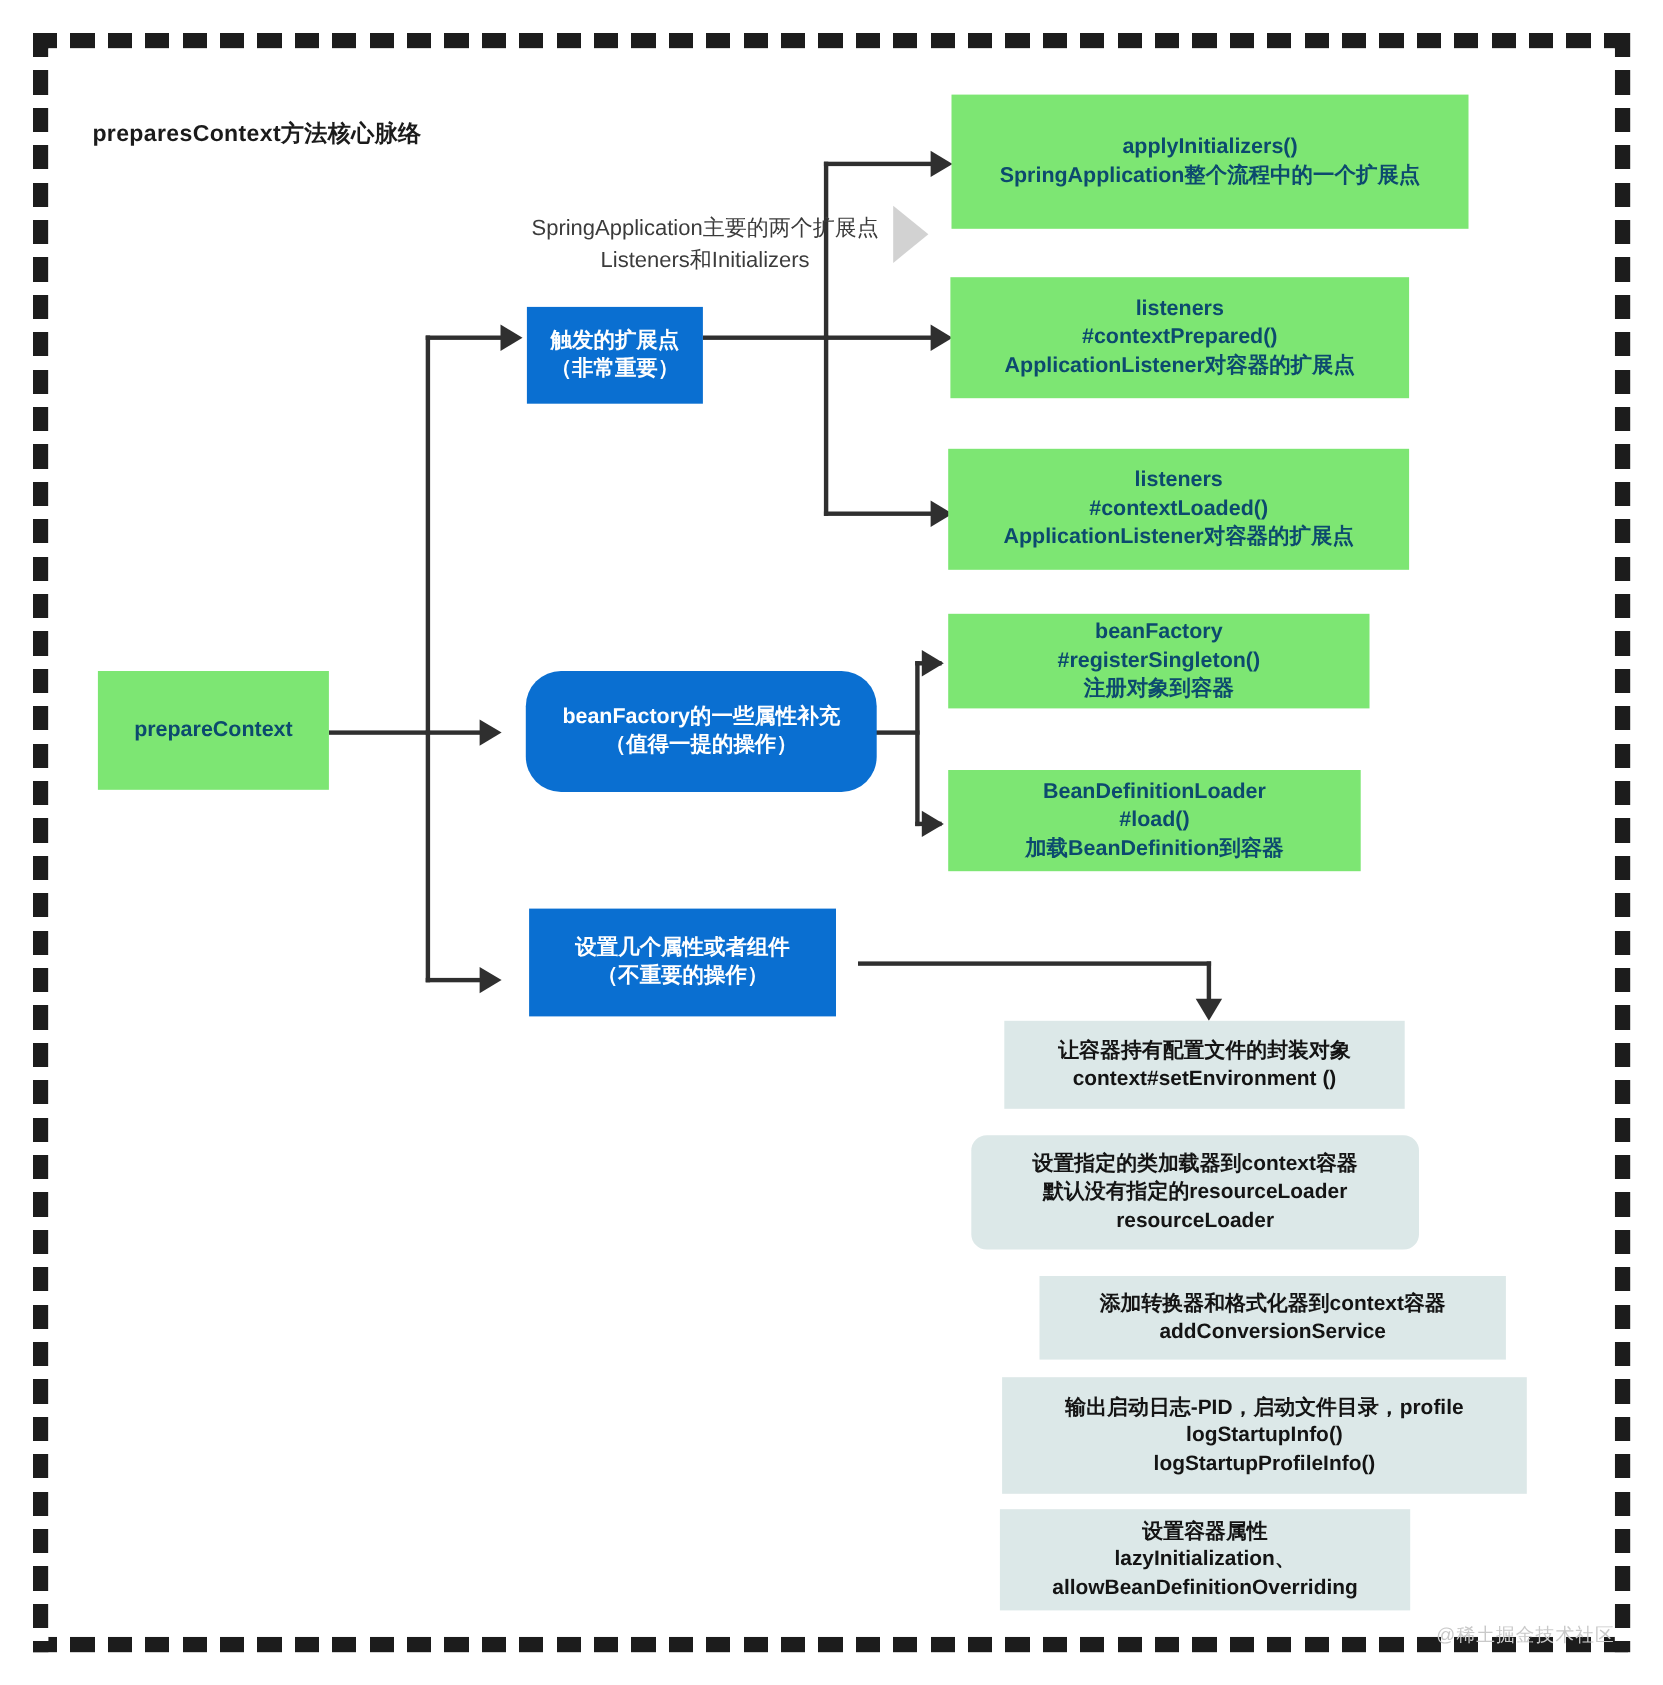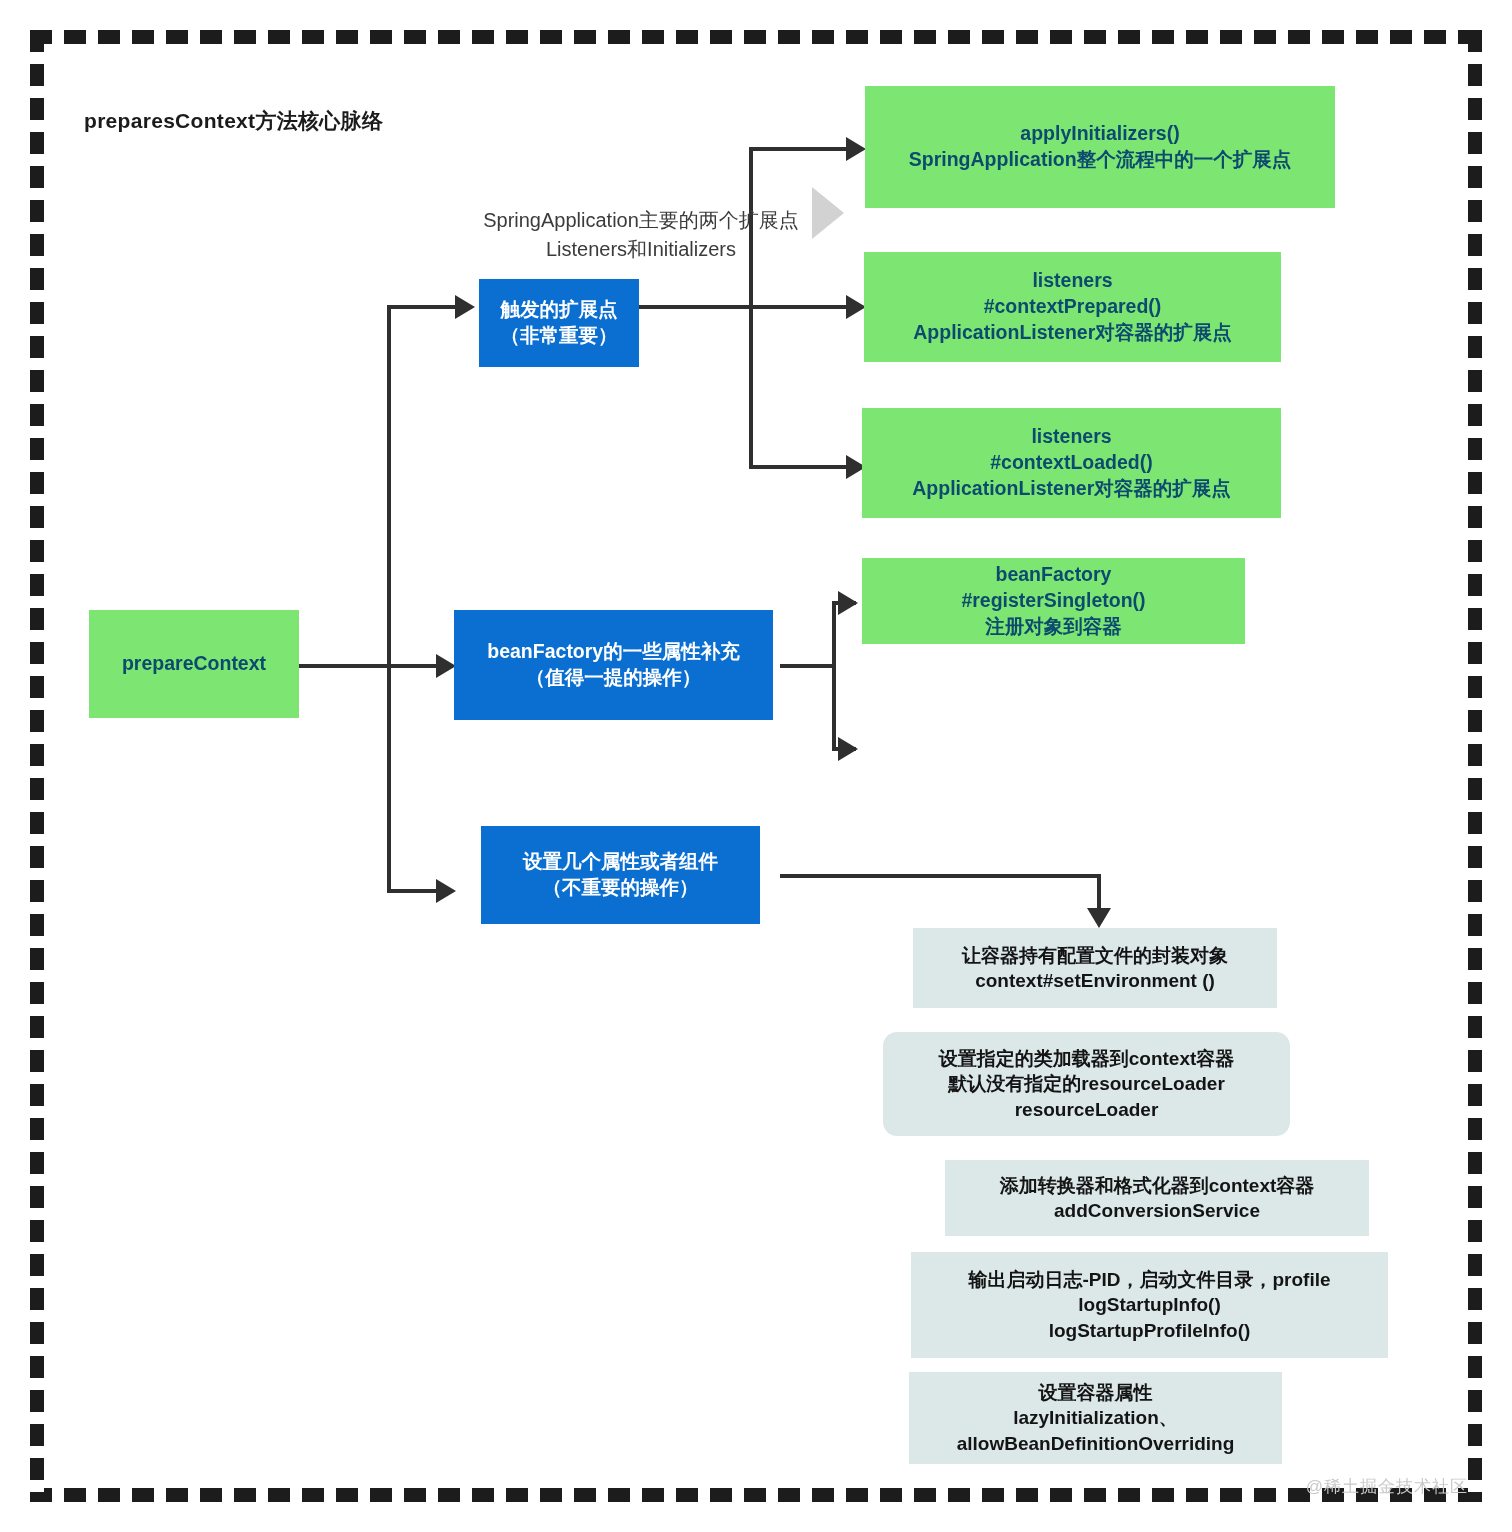--- a/index.html
+++ b/index.html
@@ -187,27 +187,30 @@
 （非常重要）</div>
 
   <div class="node green" style="left:864px; top:252px; width:417px; height:110px;">listeners
 #contextPrepared()
 ApplicationListener对容器的扩展点</div>
 
   <div class="node green" style="left:862px; top:408px; width:419px; height:110px;">listeners
 #contextLoaded()
 ApplicationListener对容器的扩展点</div>
 
-  <div class="node blue" style="left:454px; top:610px; width:319px; height:110px;">beanFactory的一些属性补充
+  <div class="node blue" style="left:478px; top:610px; width:319px; height:110px;border-radius:32px;">beanFactory的一些属性补充
 （值得一提的操作）</div>
 
   <div class="node green" style="left:862px; top:558px; width:383px; height:86px;">beanFactory
 #registerSingleton()
 注册对象到容器</div>
 
+  <div class="node green" style="left:862px; top:700px; width:375px; height:92px;">BeanDefinitionLoader
+#load()
+加载BeanDefinition到容器</div>
 
   <div class="node blue" style="left:481px; top:826px; width:279px; height:98px;">设置几个属性或者组件
 （不重要的操作）</div>
 
   <div class="node teal" style="left:913px; top:928px; width:364px; height:80px;">让容器持有配置文件的封装对象
 context#setEnvironment ()</div>
 
   <div class="node teal" style="left:883px; top:1032px; width:407px; height:104px;border-radius:14px;">设置指定的类加载器到context容器
 默认没有指定的resourceLoader
 resourceLoader</div>
@@ -216,20 +219,20 @@
 addConversionService</div>
 
   <div class="node teal" style="left:911px; top:1252px; width:477px; height:106px;">输出启动日志-PID，启动文件目录，profile
 logStartupInfo()
 logStartupProfileInfo()</div>
 
   <div class="node teal" style="left:909px; top:1372px; width:373px; height:92px;">设置容器属性
 lazyInitialization、
 allowBeanDefinitionOverriding</div>
 
-  <div class="free-label" style="left:460px; top:206px; width:362px;">SpringApplication主要的两个扩展点
+  <div class="free-label" style="left:460px; top:194px; width:362px;">SpringApplication主要的两个扩展点
 Listeners和Initializers</div>
 
   <div class="gray-tri" style="left:812px; top:187px;"></div>
 
   <div class="watermark">@稀土掘金技术社区</div>
 
 </div>
 
 </body></html>

